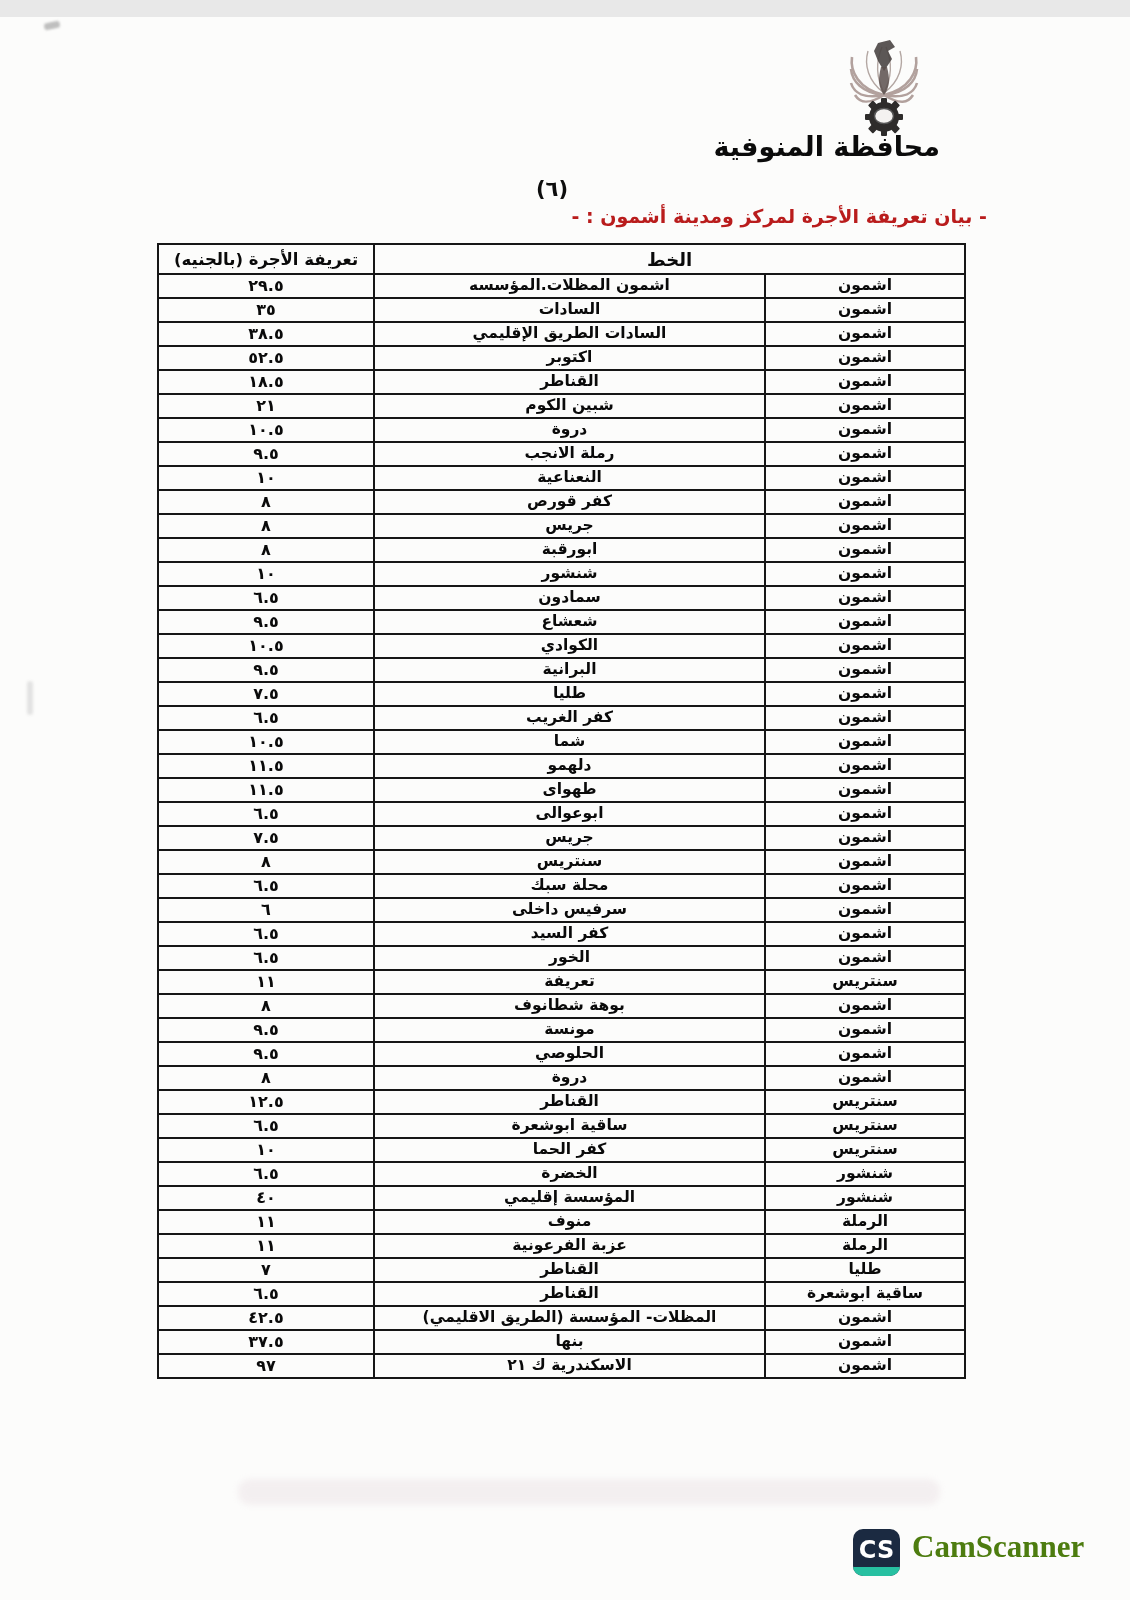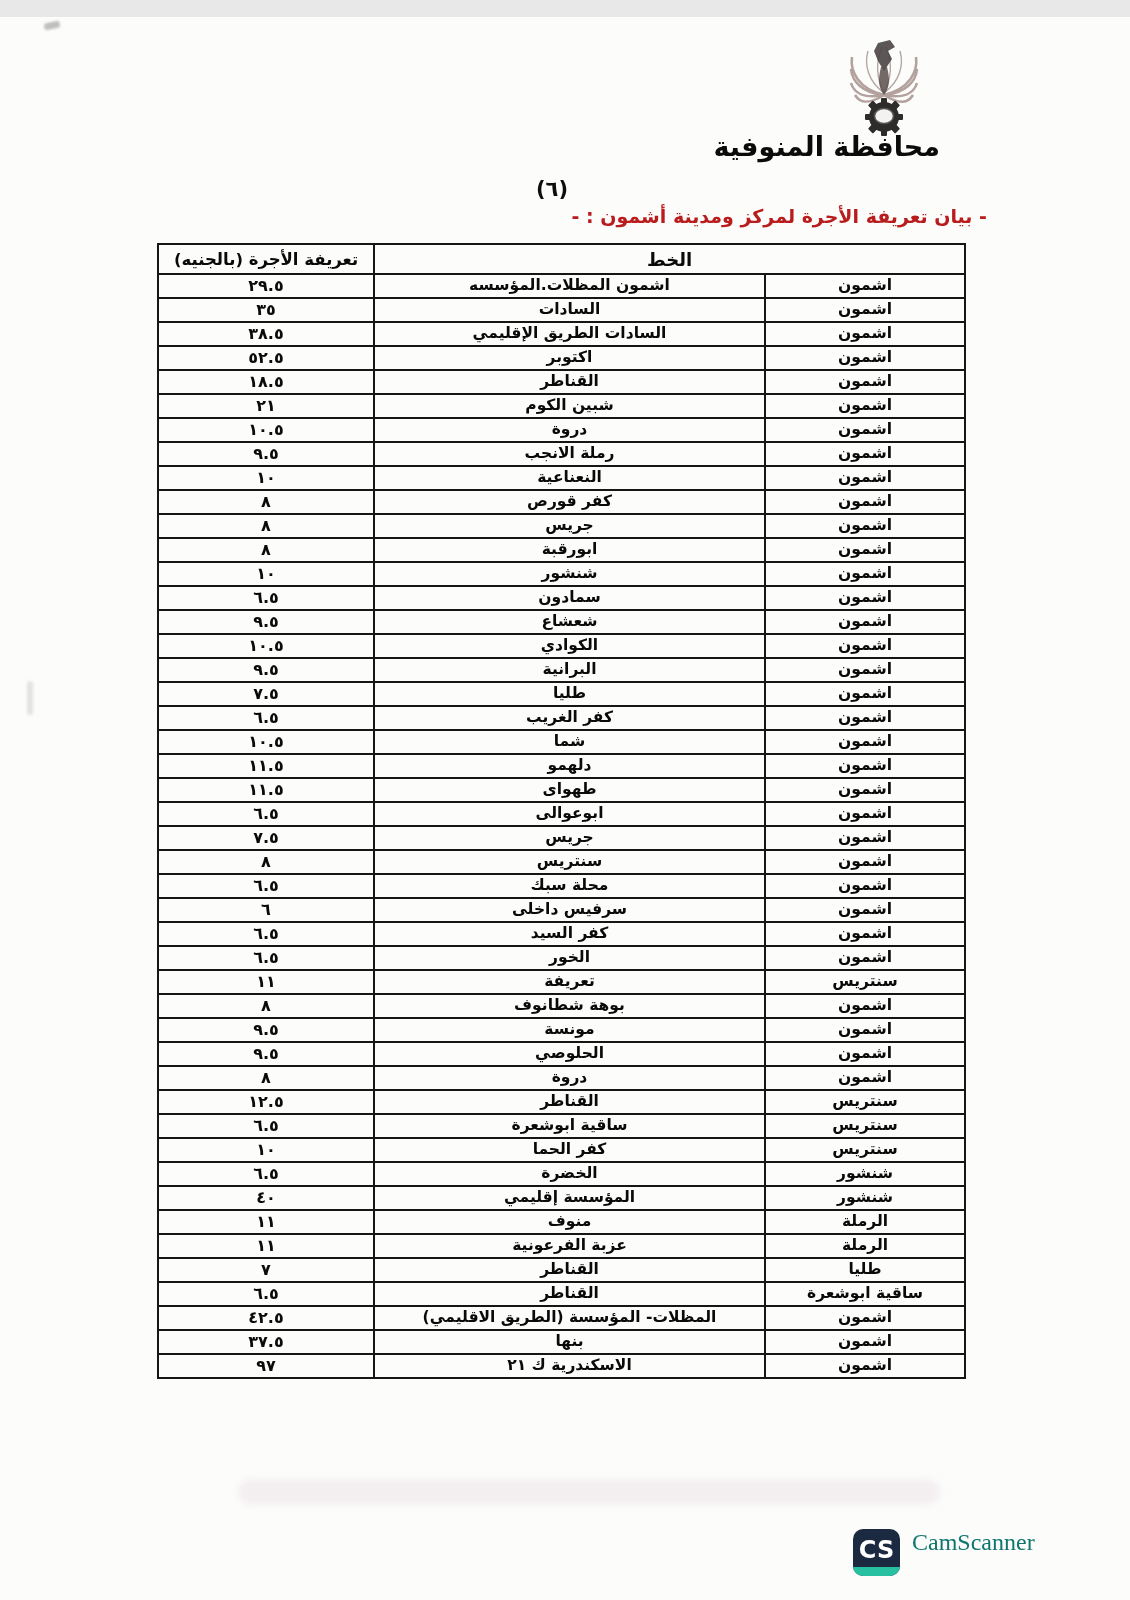--- a/index.html
+++ b/index.html
@@ -59,21 +59,21 @@
     width:47px;height:47px;border-radius:10px;position:relative;
     display:flex;align-items:center;justify-content:center;overflow:hidden;
   }
   .cam-box span{
     color:#fff;font-weight:bold;font-size:24px;letter-spacing:0px;
     font-family:"DejaVu Sans", sans-serif;margin-top:-5px;
   }
   .cam-bar{position:absolute;bottom:0;left:0;width:100%;height:9px;}
   .cam-name{
     font-family:"Liberation Serif","DejaVu Serif",serif;
-    font-size:24px;color:#0f766e;font-weight:400;
+    font-size:31px;color:#4d7c0f;font-weight:700;
   }
 </style>
 </head>
 <body>
 
 <div class="page">
 
   <div class="smudge-a"></div>
   <div class="smudge-b"></div>
   <div class="ghost-band"></div>

